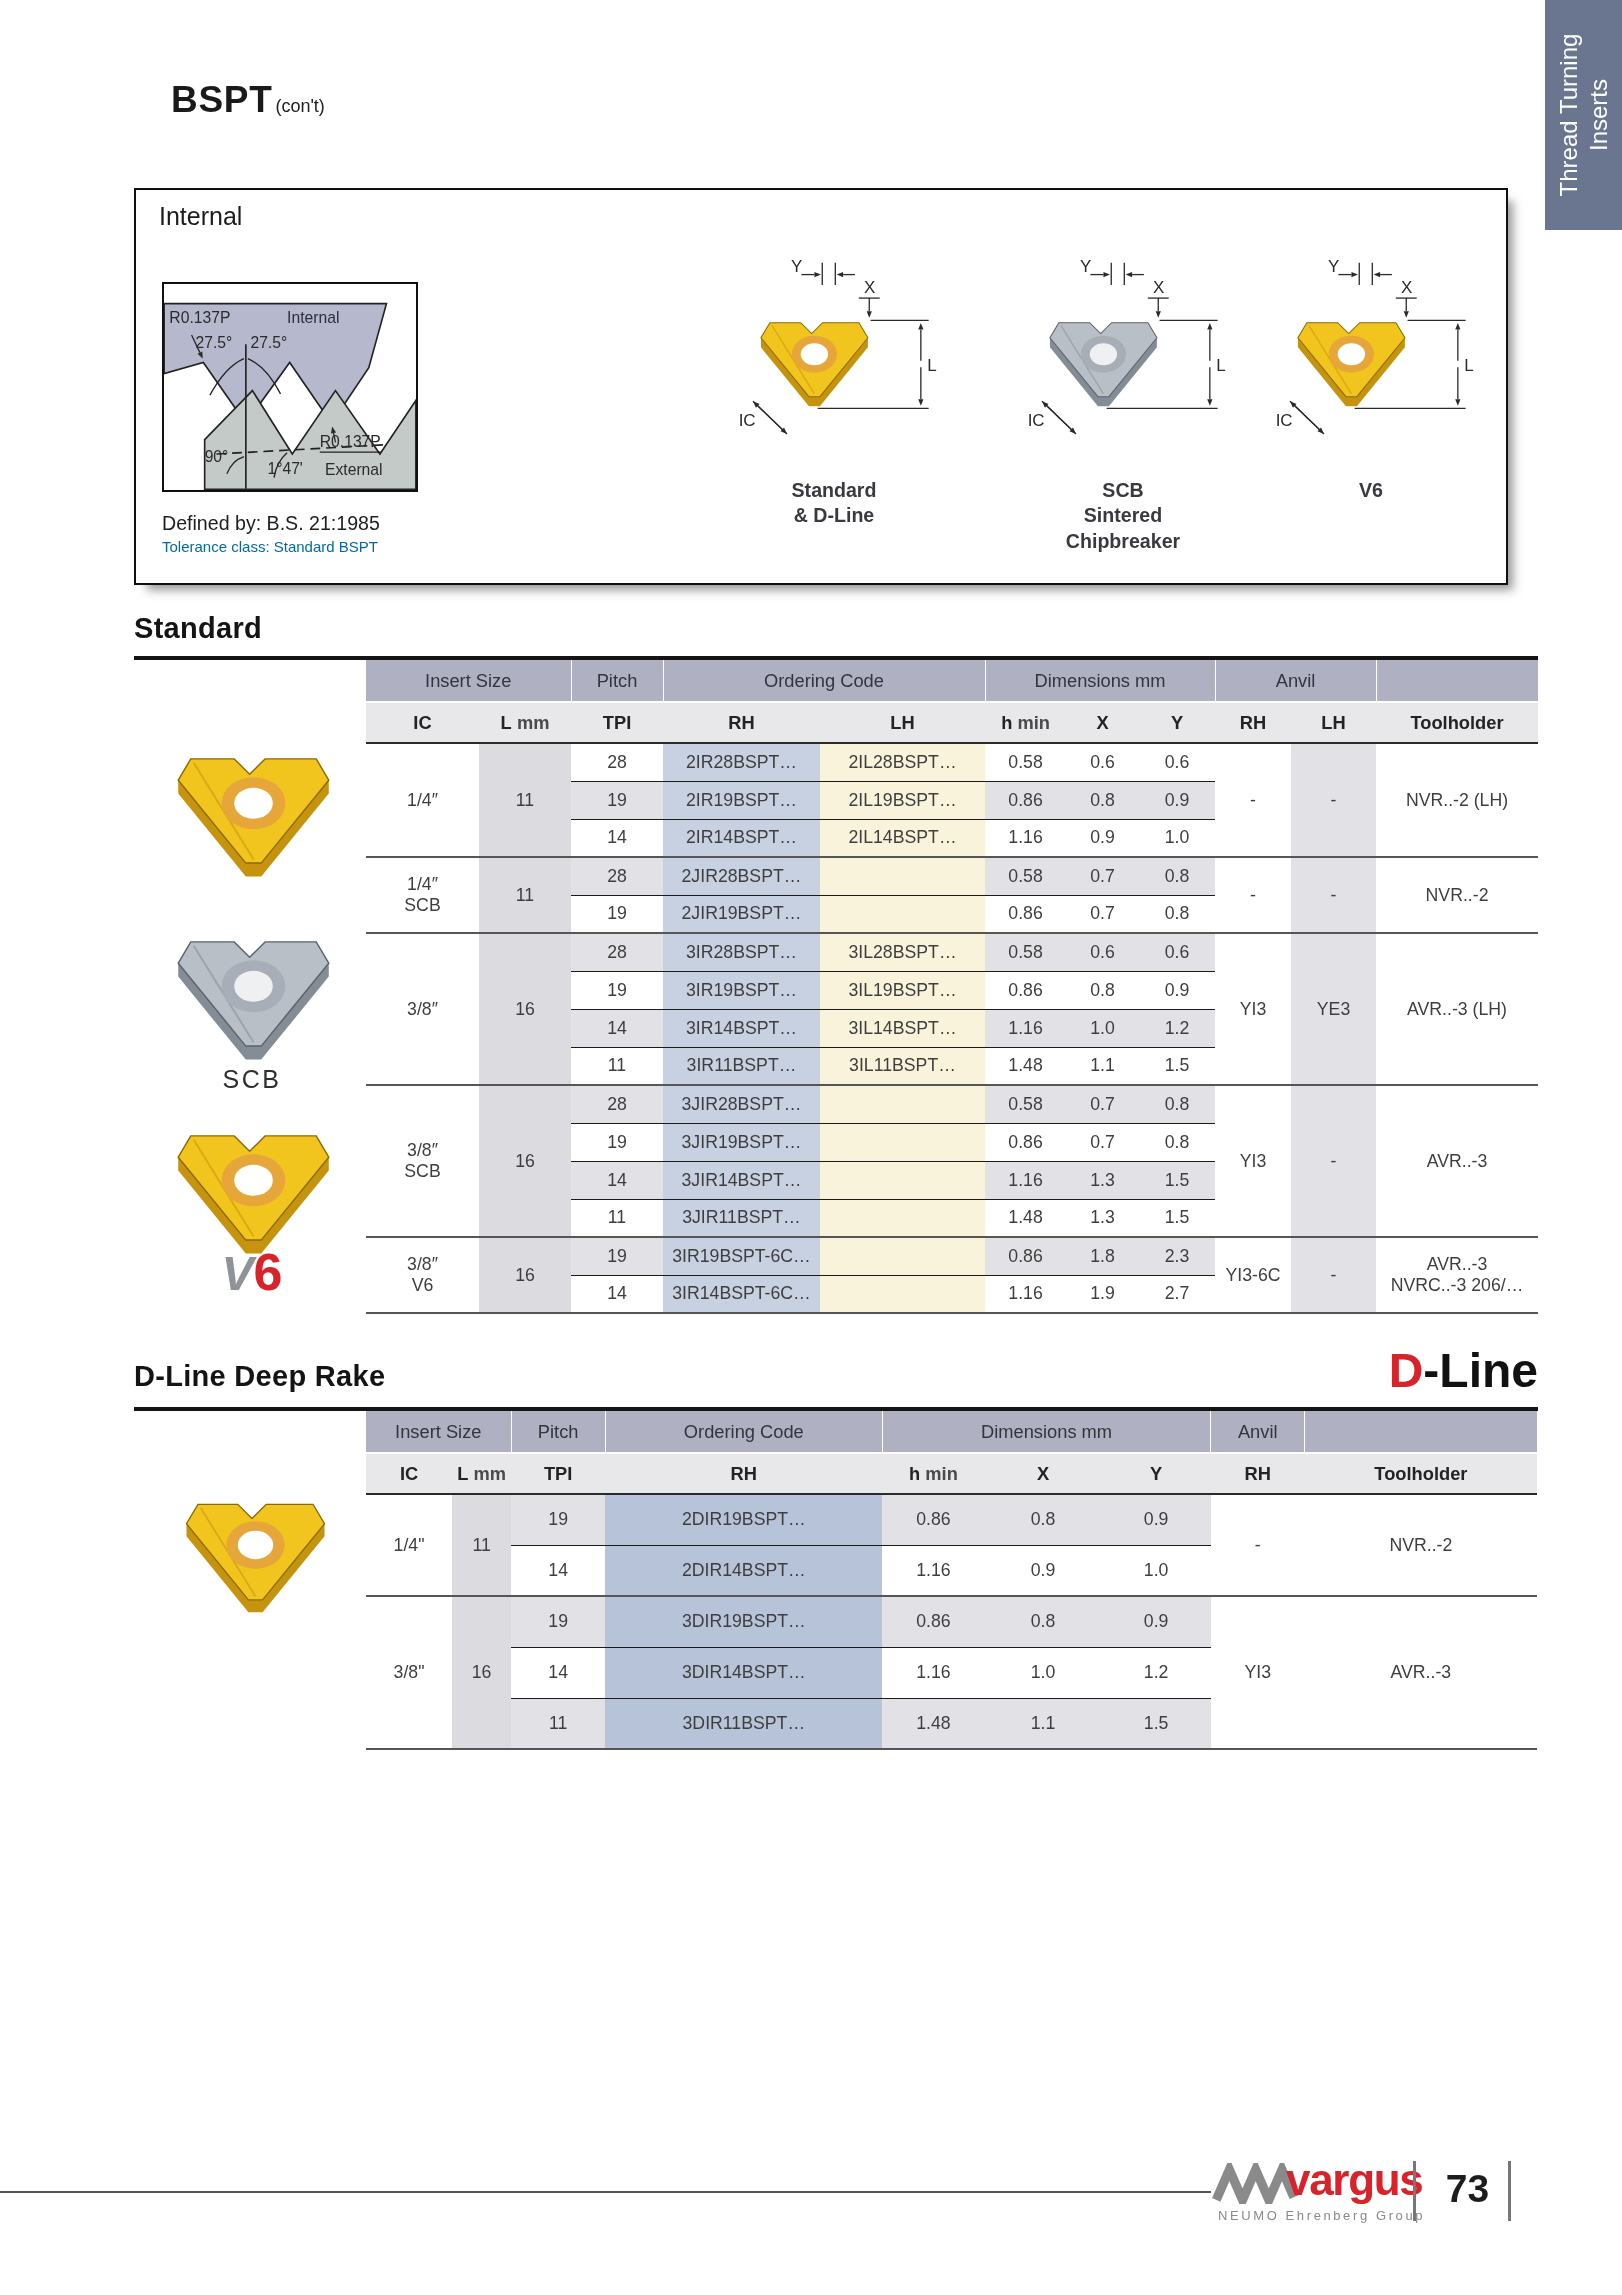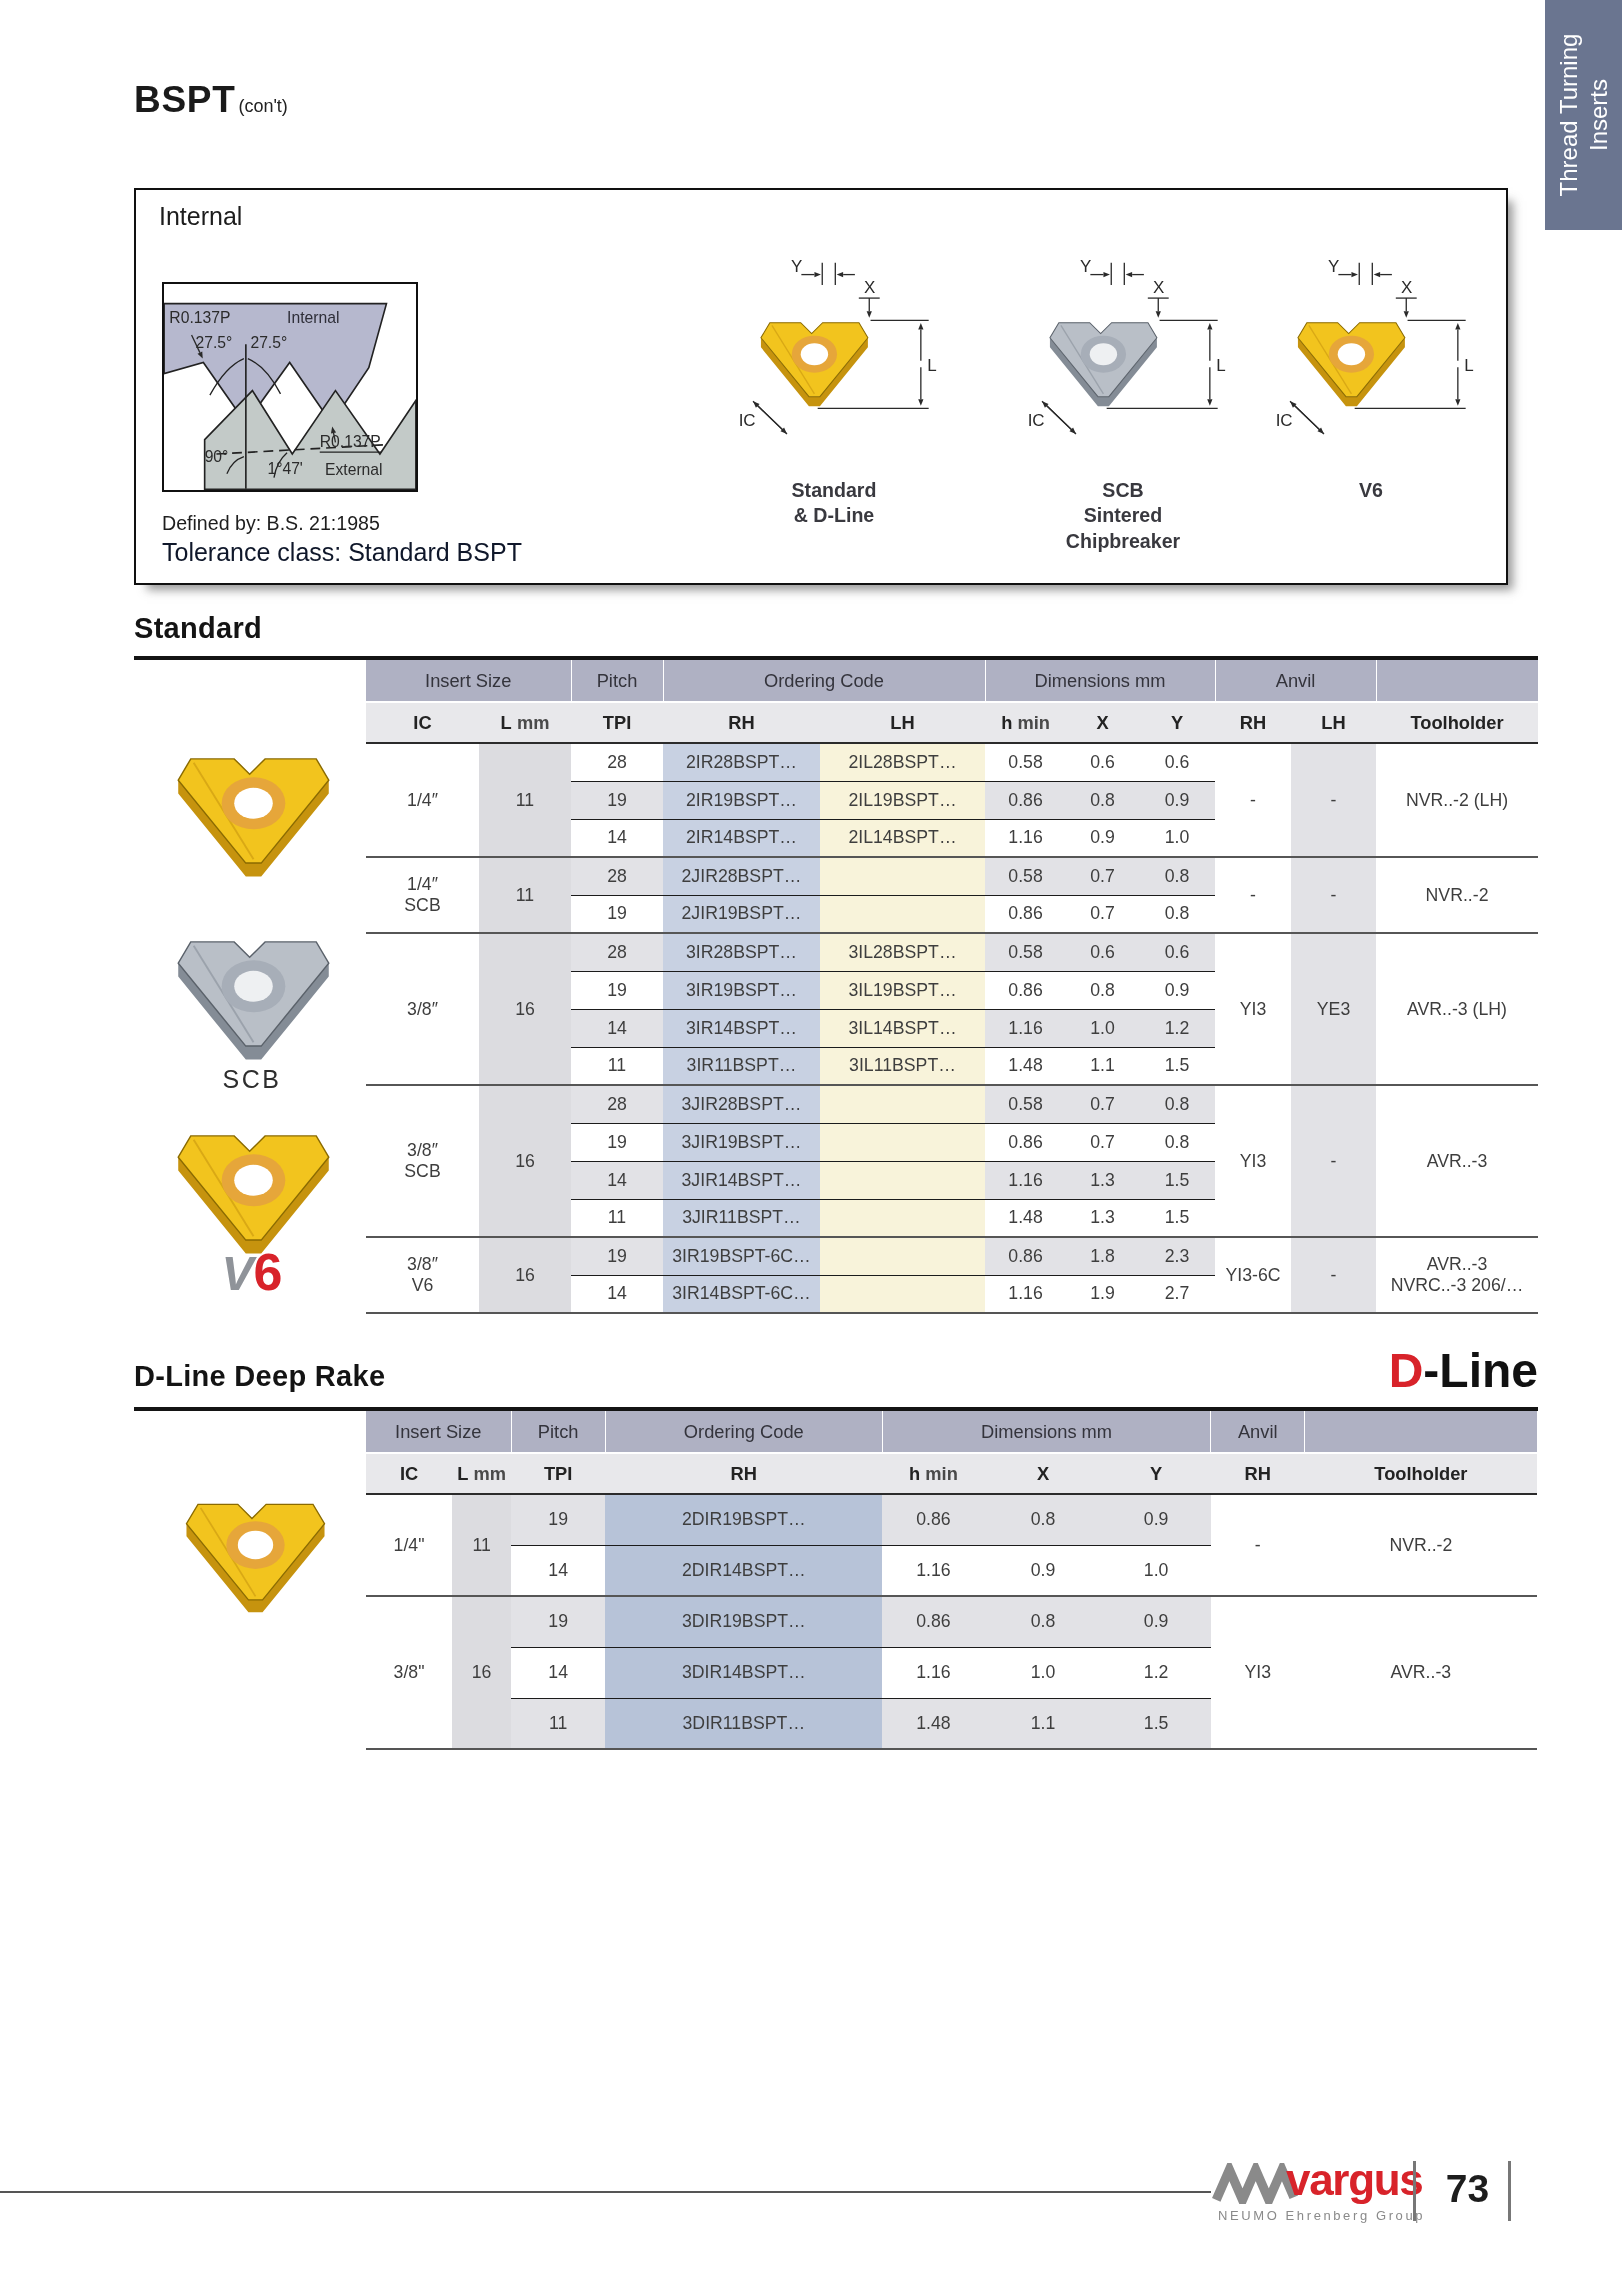--- a/index.html
+++ b/index.html
@@ -8,30 +8,30 @@
   .abs{position:absolute;}
 
   
   .side-tab{left:1545px;top:0;width:78px;height:230px;background:var(--tab,#6a7590);}
   .tab-text{position:absolute;width:230px;height:78px;left:-76px;top:76px;
             transform:rotate(-90deg);display:flex;flex-direction:column;justify-content:center;
             text-align:center;color:#fff;font-size:24px;line-height:1.25;}
 
   
   .title{left:134px;top:79px;color:#1a1a1a;}
-  .title .t1{font-size:37px;font-weight:700;letter-spacing:0.7px;}
+  .title .t1{font-size:37px;font-weight:700;letter-spacing:0.7px;margin-left:37px;}
   .title .t2{font-size:18px;font-weight:400;color:#222;}
 
   
   .internal-box{left:134px;top:188px;width:1370px;height:393px;background:#fff;
                 border:2.6px solid #101010;box-shadow:9.2px 9.2px 9.2px -3.9px rgba(70,70,70,.55);}
   .internal-heading{position:absolute;left:23px;top:11.8px;font-size:25px;color:#1c1c1c;}
   .profile-wrap{position:absolute;left:26px;top:92px;width:252px;height:206px;border:2px solid #101010;}
   .defined{position:absolute;left:26px;top:322px;font-size:19.6px;color:#1e1e1e;}
-  .tolerance{position:absolute;left:26px;top:348px;font-size:25px;color:#0f172a;}
+  .tolerance{position:absolute;left:26px;top:348px;font-size:15px;color:#0369a1;}
   .diag-col{position:absolute;top:65px;width:222px;text-align:center;}
   .diag-caption{margin-top:5.2px;font-size:19.6px;font-weight:700;color:#39393f;line-height:1.3;}
 
   
   .sec-heading{font-size:29px;font-weight:700;color:#141414;letter-spacing:0.3px;}
   .rule{background:#141414;height:3.9px;}
   .dline-logo{left:1276px;top:1343px;width:262px;text-align:right;font-size:48px;font-weight:700;color:#111;}
   .dline-logo .d{color:var(--red,#d8232a);}
 
   

